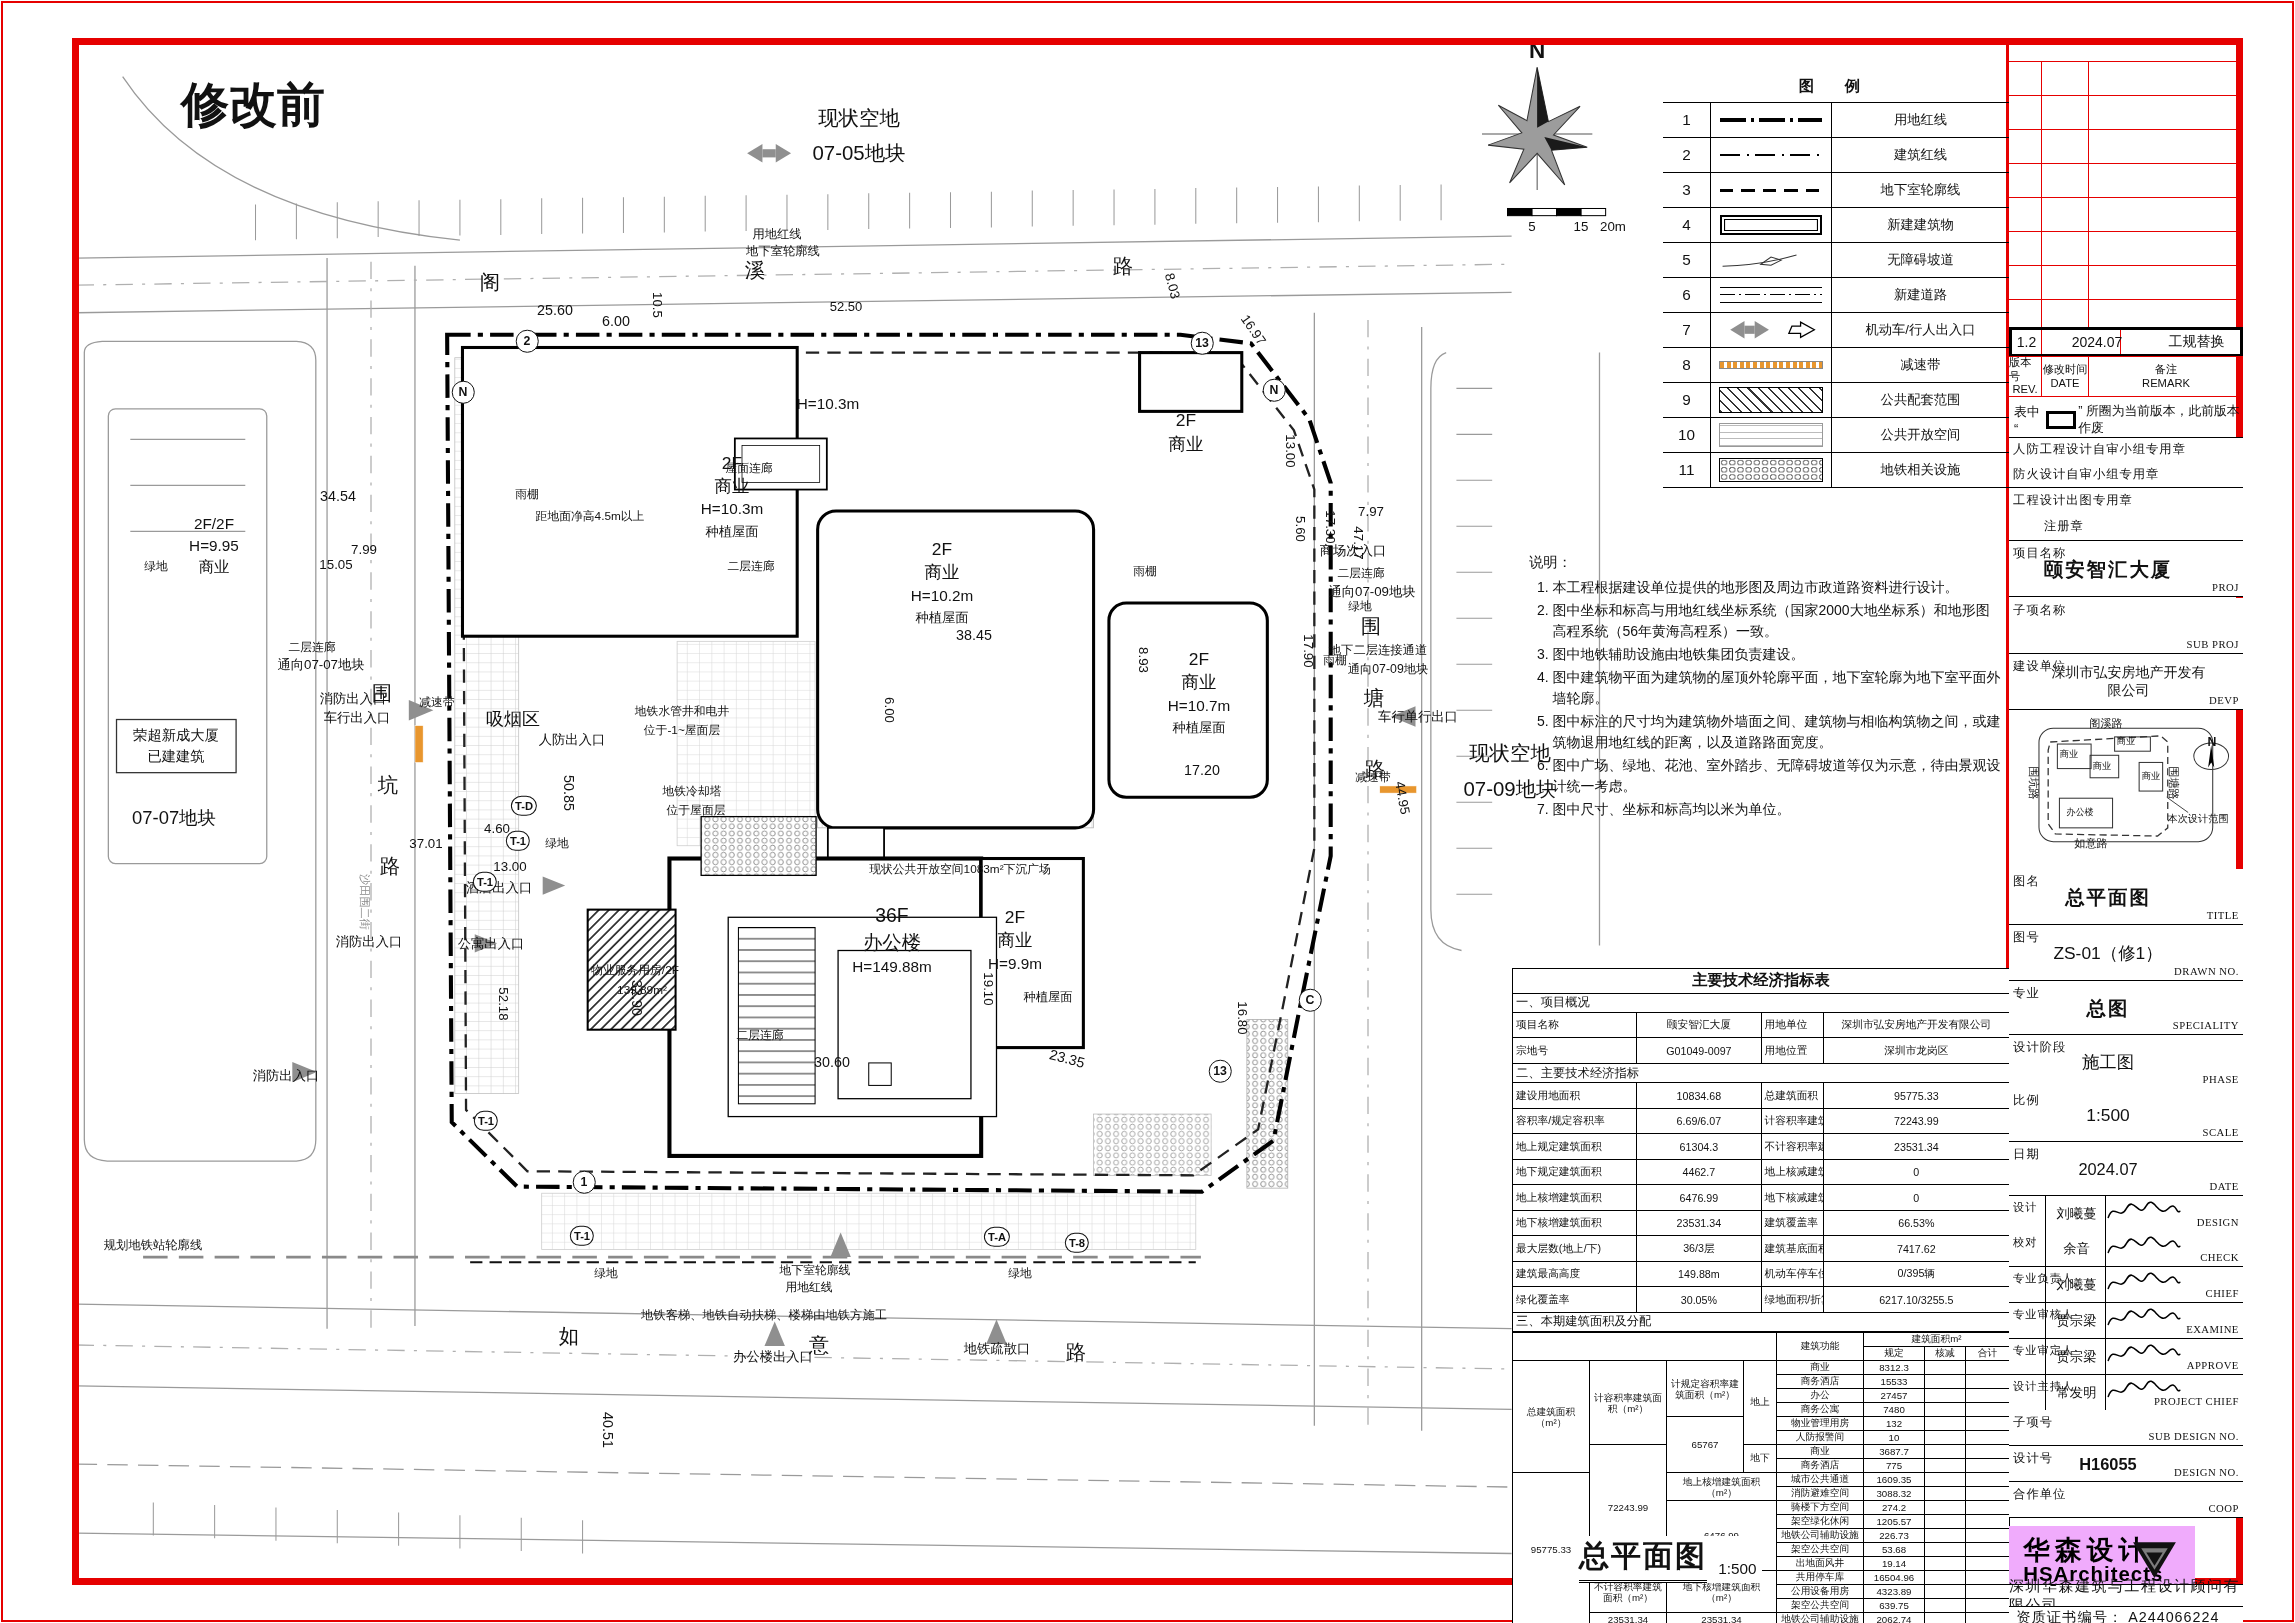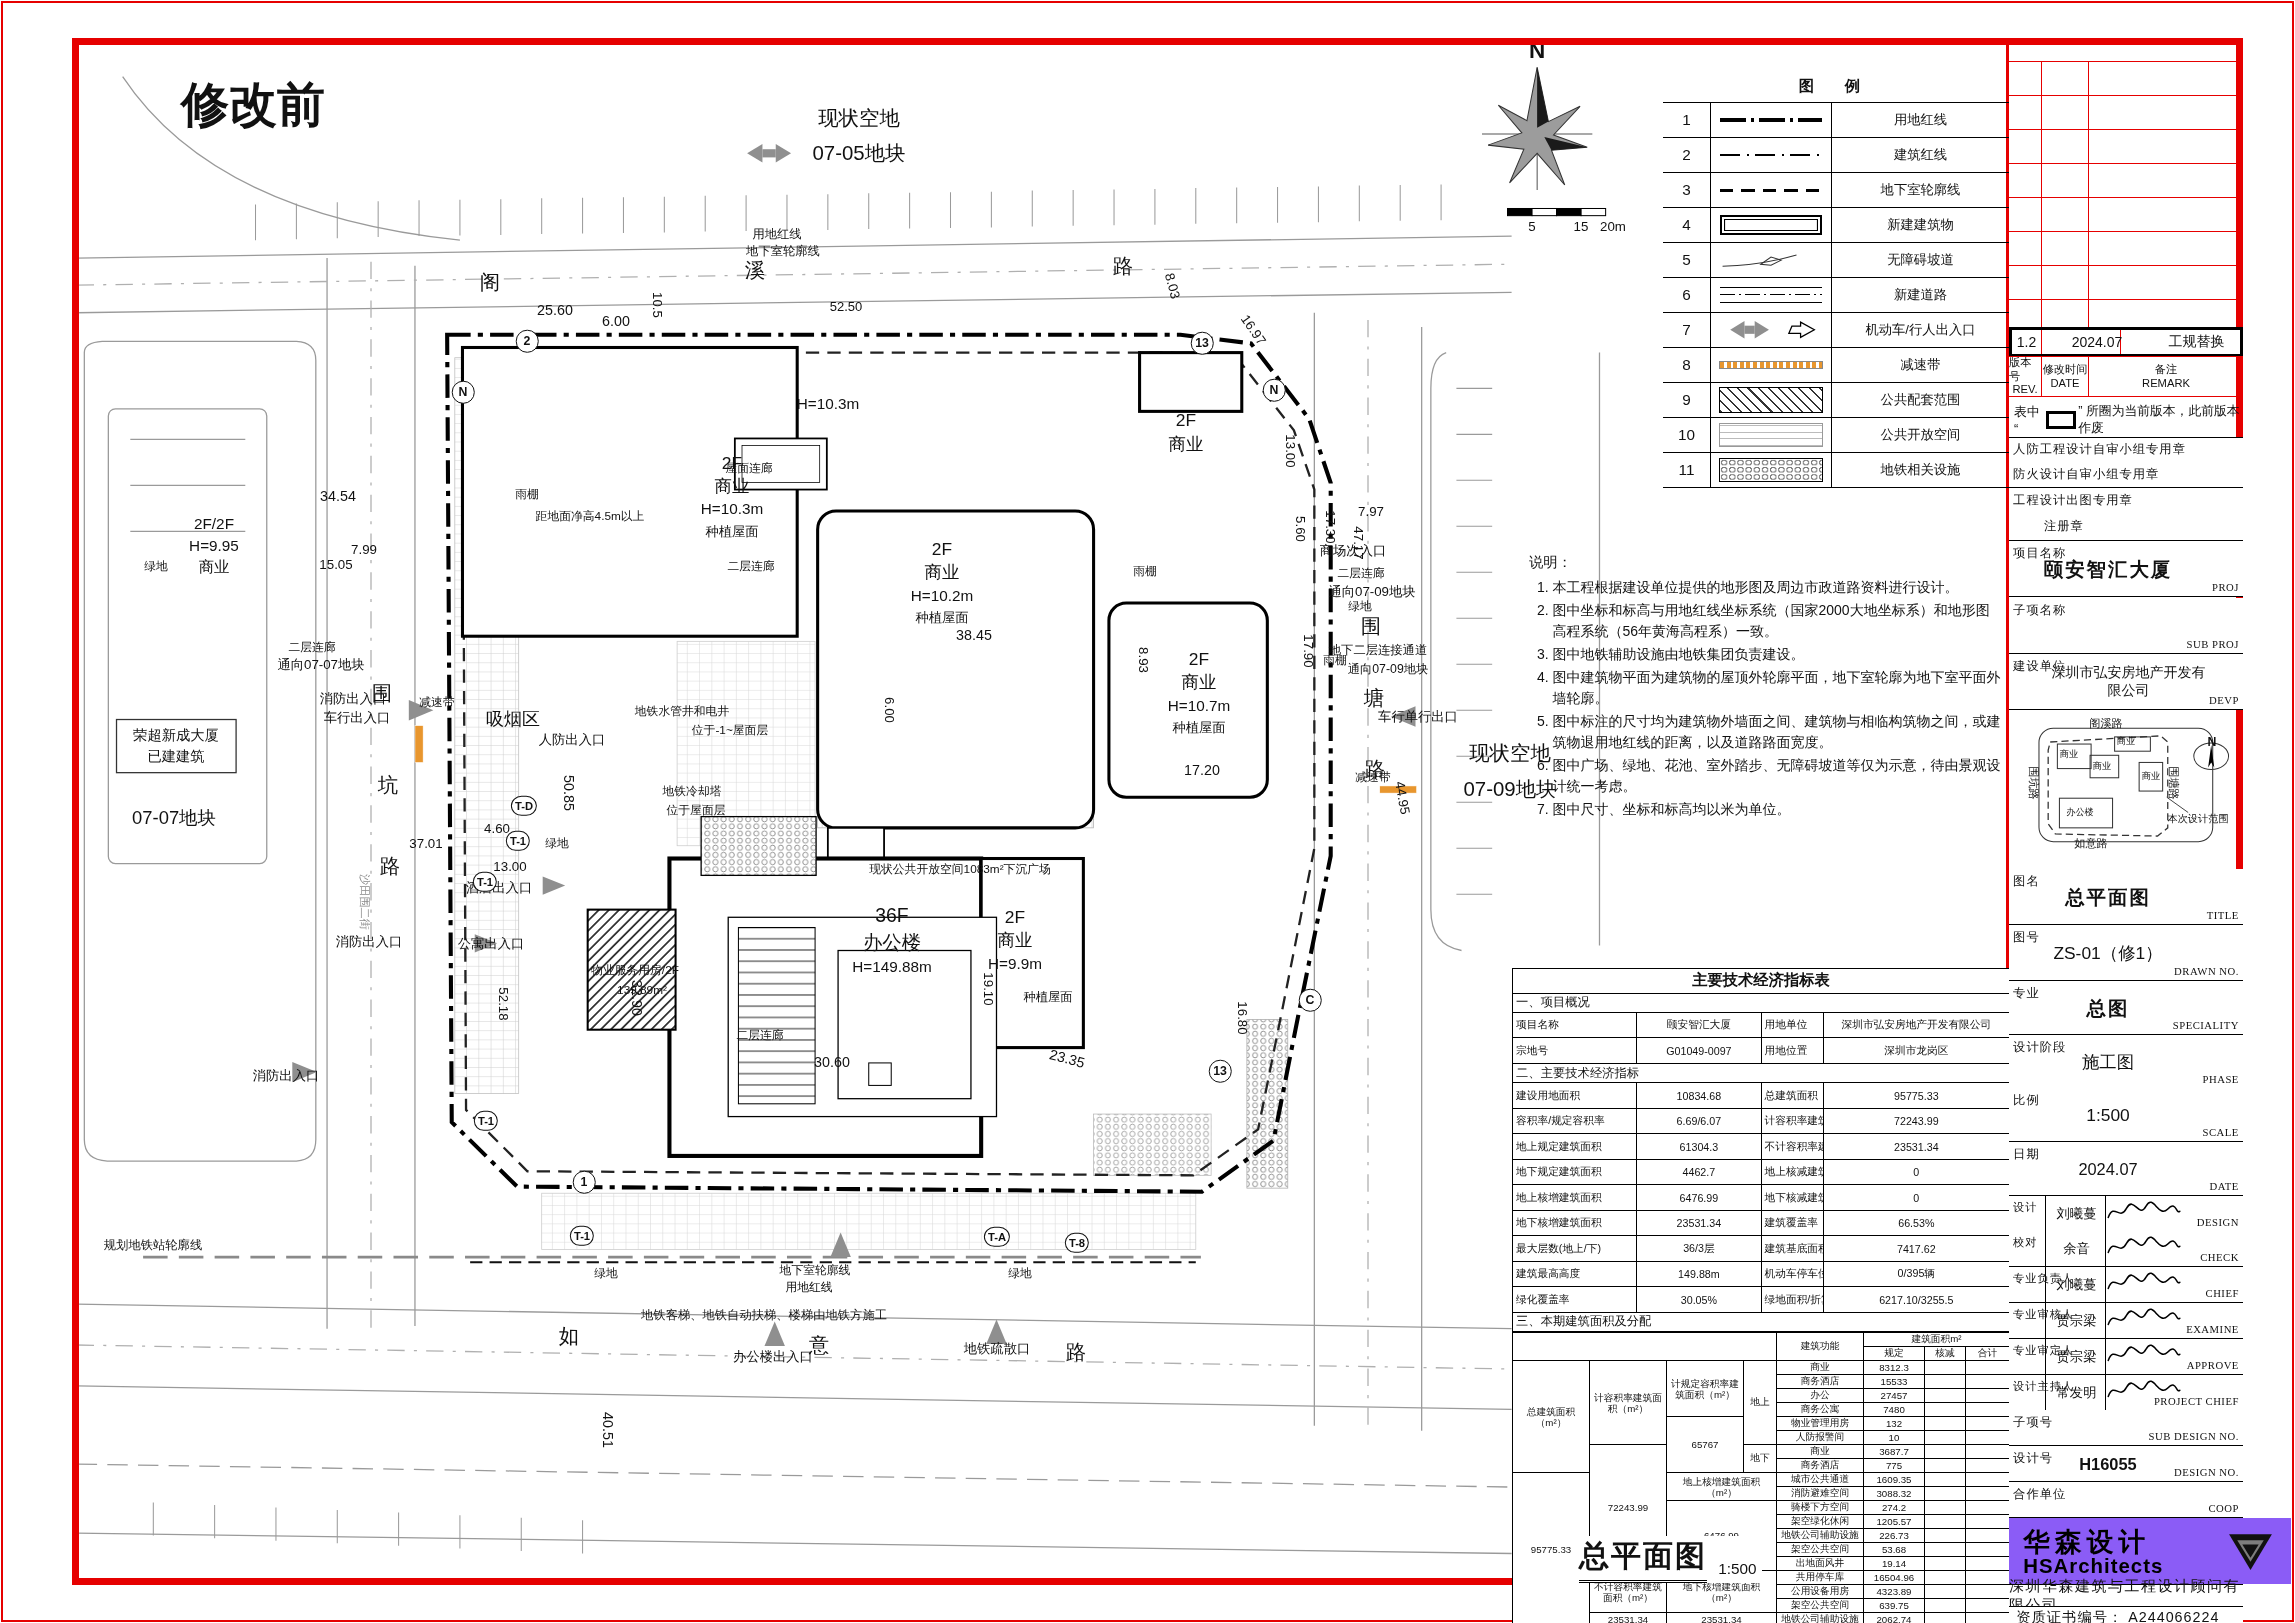--- a/index.html
+++ b/index.html
@@ -75,21 +75,21 @@
   .trow{position:absolute;left:0;width:234px;border-bottom:1px solid #000;box-sizing:border-box;background:#fff;}
   .trow .lab{position:absolute;left:4.1px;top:4.1px;font-size:12.3px;letter-spacing:1px;}
   .trow .val{position:absolute;left:0;right:36px;top:50%;transform:translateY(-50%);text-align:center;font-size:15.3px;}
   .trow .val.big{font-size:19.4px;font-weight:bold;letter-spacing:2px;}
   .trow .code{position:absolute;right:4.1px;bottom:3.1px;font-size:10.7px;font-family:"Liberation Serif",serif;letter-spacing:0.5px;}
   .stamp{font-size:12.3px;display:flex;align-items:center;padding-left:4.1px;letter-spacing:1px;}
   .sigrow .name{position:absolute;left:39px;width:57px;top:50%;transform:translateY(-50%);text-align:center;font-size:13.3px;}
   .sigrow .sigline{position:absolute;left:96px;top:3.1px;}
   .sigrow:before{content:"";position:absolute;left:36px;top:0;bottom:0;width:1px;background:#000;}
   .sigrow:after{content:"";position:absolute;left:96px;top:0;bottom:0;width:1px;background:#000;}
-  #logo-band{position:absolute;left:0;width:282px;background:#8b5cf6;color:#000;}
+  #logo-band{position:absolute;left:0;width:186px;background:#f0abfc;color:#000;margin-top:8px;}
   #logo-band .cn{font-size:26.6px;font-weight:bold;letter-spacing:5.1px;position:absolute;left:14.3px;top:6.1px;}
   #logo-band .en{font-size:20.4px;font-weight:bold;position:absolute;left:14.3px;top:37px;letter-spacing:1px;}
   #logo-band svg{position:absolute;right:15.3px;top:7.2px;}
   .company{display:flex;align-items:center;justify-content:center;font-size:15px;letter-spacing:1.5px;}
   .cert{display:flex;align-items:center;padding-left:7.2px;font-size:14.3px;letter-spacing:1px;}
 </style>
 </head>
 <body>
 
 <div id="sheet">
@@ -277,21 +277,21 @@
       <div class="plan-label" style="left: 642px; top: 990px; font-size: 11.8px; transform: translate(-50%, -50%);">139.89m²</div>
       <div class="plan-label" style="left: 828px; top: 404px; font-size: 15.3px; transform: translate(-50%, -50%);">H=10.3m</div>
       <div class="plan-label" style="left: 777px; top: 234px; font-size: 12.3px; transform: translate(-50%, -50%);">用地红线</div>
       <div class="plan-label" style="left: 783px; top: 251px; font-size: 12.3px; transform: translate(-50%, -50%);">地下室轮廓线</div>
       <div class="plan-label" style="left: 749px; top: 468px; font-size: 11.8px; transform: translate(-50%, -50%);">屋面连廊</div>
       <div class="plan-label" style="left: 751px; top: 566px; font-size: 11.8px; transform: translate(-50%, -50%);">二层连廊</div>
       <div class="plan-label" style="left: 527px; top: 494px; font-size: 11.8px; transform: translate(-50%, -50%);">雨棚</div>
       <div class="plan-label" style="left: 590px; top: 516px; font-size: 11.8px; transform: translate(-50%, -50%);">距地面净高4.5m以上</div>
       <div class="plan-label" style="left: 1145px; top: 571px; font-size: 11.8px; transform: translate(-50%, -50%);">雨棚</div>
       <div class="plan-label" style="left: 682px; top: 711px; font-size: 11.8px; transform: translate(-50%, -50%);">地铁水管井和电井</div>
-      <div class="plan-label" style="left: 682px; top: 730px; font-size: 11.8px; transform: translate(-50%, -50%); margin-left: 48px;">位于-1~屋面层</div>
+      <div class="plan-label" style="left: 682px; top: 730px; font-size: 11.8px; transform: translate(-50%, -50%);">位于-1~屋面层</div>
       <div class="plan-label" style="left: 692px; top: 791px; font-size: 11.8px; transform: translate(-50%, -50%);">地铁冷却塔</div>
       <div class="plan-label" style="left: 696px; top: 810px; font-size: 11.8px; transform: translate(-50%, -50%);">位于屋面层</div>
       <div class="plan-label" style="left: 572px; top: 740px; font-size: 13.3px; transform: translate(-50%, -50%);">人防出入口</div>
       <div class="plan-label" style="left: 960px; top: 869px; font-size: 11.8px; transform: translate(-50%, -50%);">现状公共开放空间1083m²下沉广场</div>
       <div class="plan-label" style="left: 1353px; top: 551px; font-size: 13.3px; transform: translate(-50%, -50%);">商场次入口</div>
       <div class="plan-label" style="left: 1361px; top: 573px; font-size: 11.8px; transform: translate(-50%, -50%);">二层连廊</div>
       <div class="plan-label" style="left: 1372px; top: 592px; font-size: 13.3px; transform: translate(-50%, -50%);">通向07-09地块</div>
       <div class="plan-label" style="left: 1335px; top: 660px; font-size: 11.8px; transform: translate(-50%, -50%);">雨棚</div>
       <div class="plan-label" style="left: 1378px; top: 650px; font-size: 12.3px; transform: translate(-50%, -50%);">地下二层连接通道</div>
       <div class="plan-label" style="left: 1388px; top: 669px; font-size: 12.3px; transform: translate(-50%, -50%);">通向07-09地块</div>

